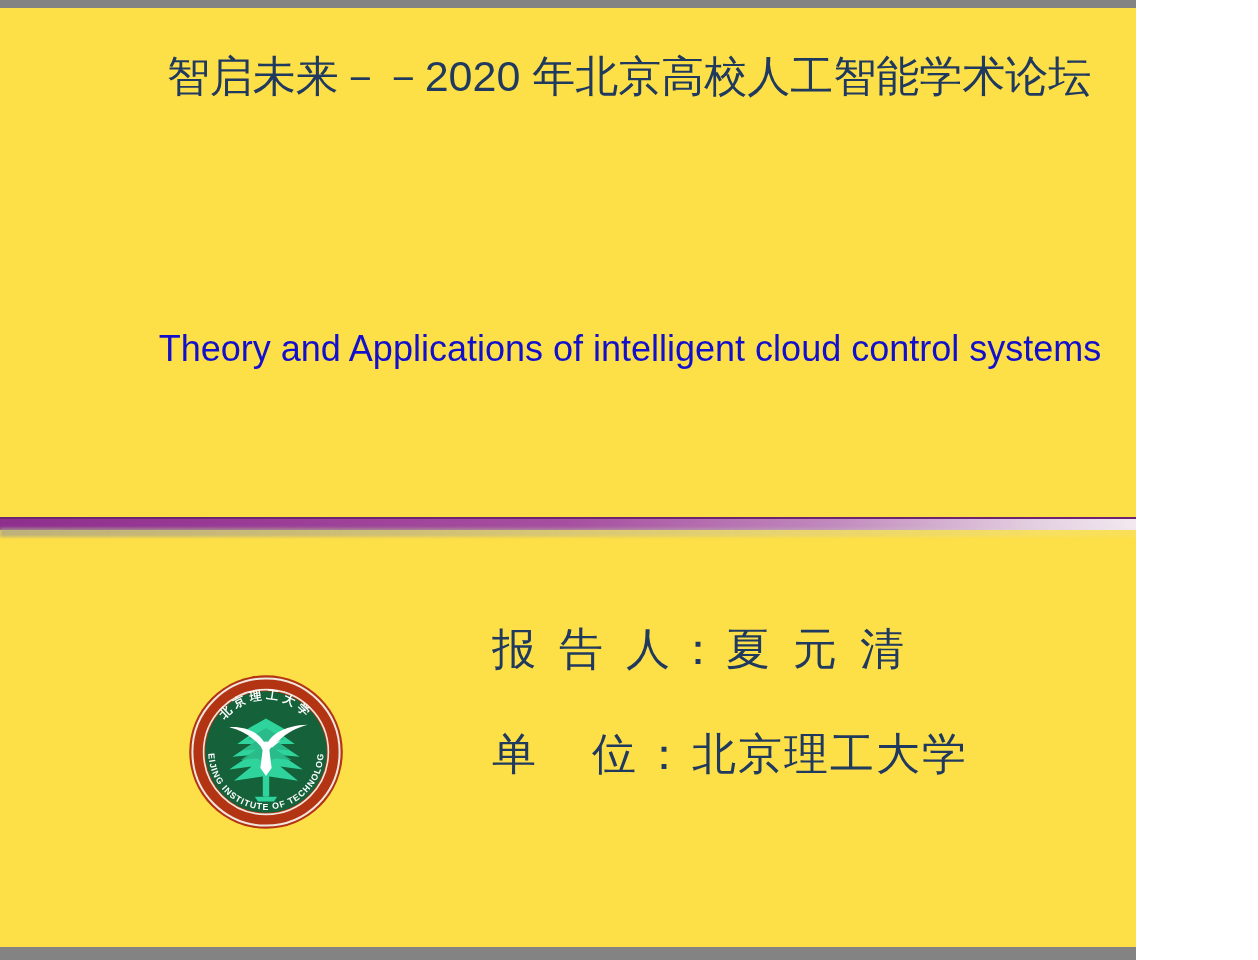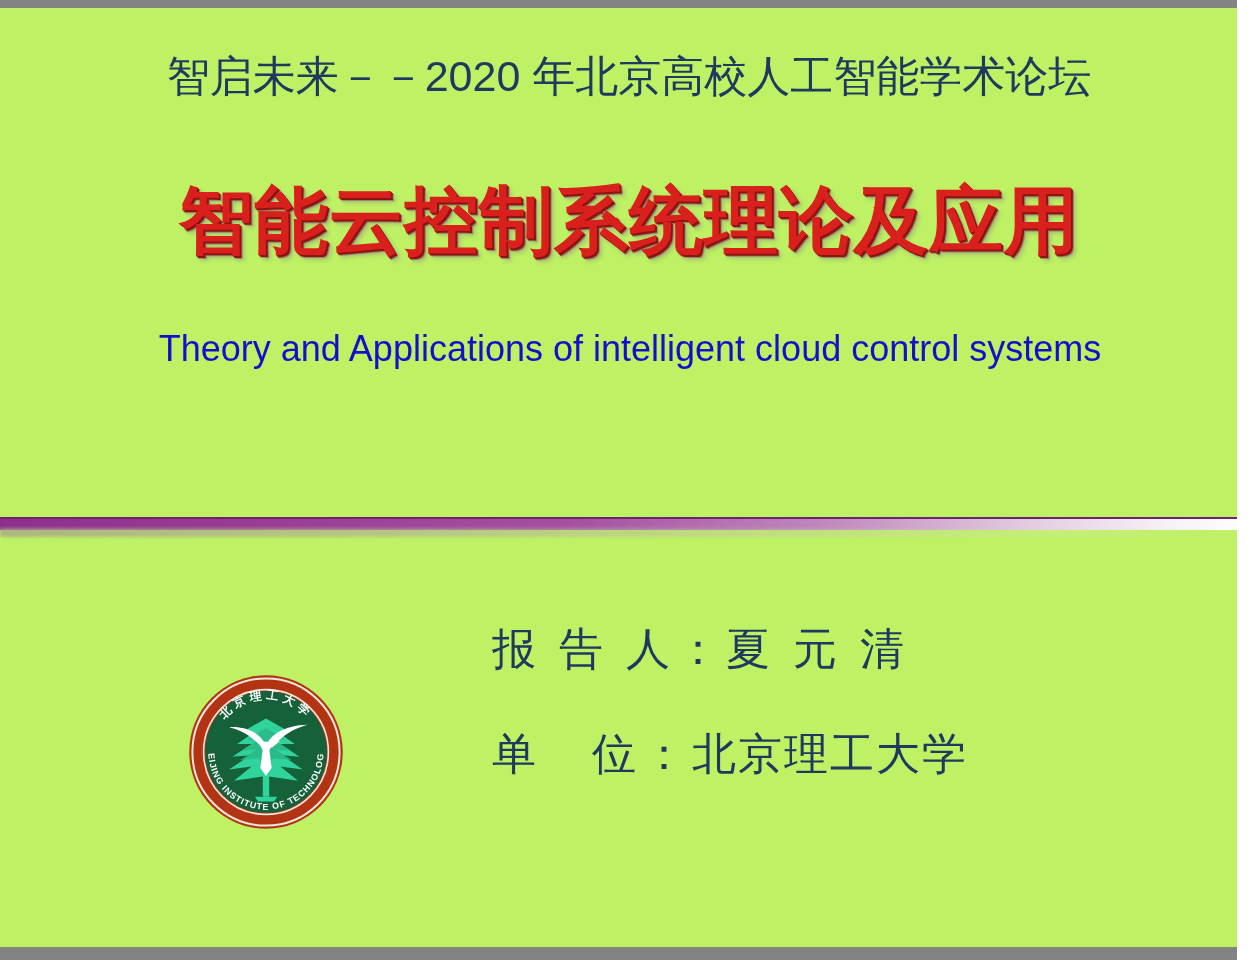--- a/index.html
+++ b/index.html
@@ -9,23 +9,23 @@
   }
   body {
     width: 1258px;
     height: 960px;
     overflow: hidden;
     font-family: "Liberation Sans", "DejaVu Sans", sans-serif;
   }
 
   #slide {
     position: relative;
-    width: 1237px;
+    width: 1136px;
     height: 960px;
-    background: #bef264;
+    background: #fde047;
     overflow: hidden;
   }
 
   
   .frame-band {
     position: absolute;
     left: 0;
     width: 1258px;
     background: #838383;
   }
@@ -156,21 +156,20 @@
 </style>
 </head>
 <body>
 
 <div id="slide">
 
   <div class="frame-band" id="band-top"></div>
 
   <div id="header-line">智启未来－－2020 年北京高校人工智能学术论坛</div>
 
-  <div id="title-cn">智能云控制系统理论及应用</div>
 
   <div id="title-en">Theory and Applications of intelligent cloud control systems</div>
 
   <div id="divider-wrap">
     <div id="divider-bar"></div>
     <div id="divider-shadow"></div>
   </div>
 
   <div id="logo">
     <svg viewBox="0 0 200 200" width="160" height="160" xmlns="http://www.w3.org/2000/svg">

